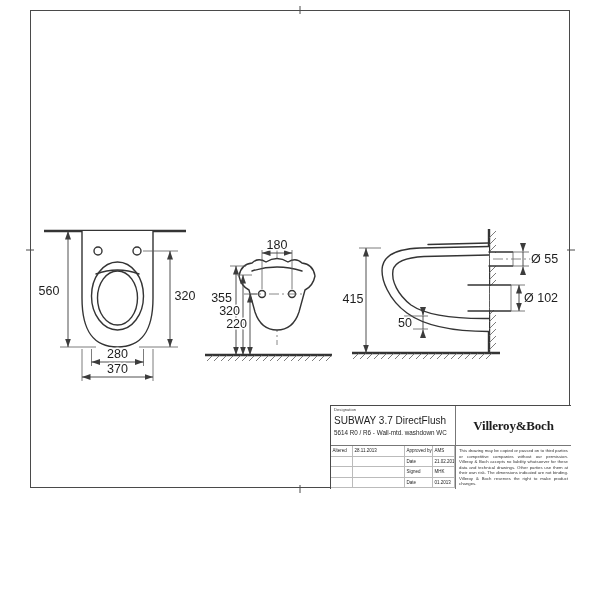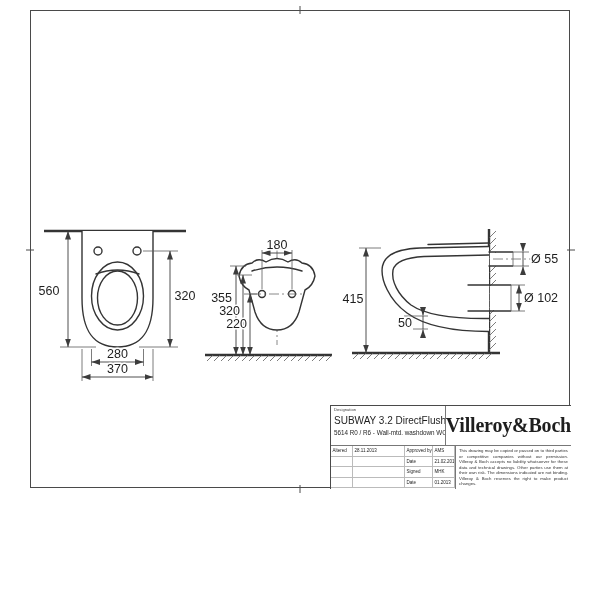--- a/index.html
+++ b/index.html
@@ -30,21 +30,21 @@
     border-left:1px solid #4a4a4a;border-top:1px solid #4a4a4a;
     box-sizing:border-box;background:#fff;
   }
   .tb-top{display:flex;height:40px;border-bottom:1px solid #777;box-sizing:border-box;}
   .tb-desig{width:125px;border-right:1px solid #777;box-sizing:border-box;padding:1px 3px;overflow:hidden;}
   .tb-desig-label{font-size:4.2px;color:#444;}
   .tb-product{font-size:10px;margin-top:3px;white-space:nowrap;}
   .tb-code{font-size:6.3px;margin-top:3px;white-space:nowrap;}
   .tb-brand{
     flex:1;display:flex;align-items:center;justify-content:center;
-    font-family:"Liberation Serif", serif;font-weight:bold;font-size:20px;
+    font-family:"Liberation Serif", serif;font-weight:bold;font-size:13px;
     letter-spacing:-0.2px;white-space:nowrap;
   }
   .tb-bottom{display:flex;height:43px;}
   .tb-table{width:125px;border-right:1px solid #777;box-sizing:border-box;
     display:grid;grid-template-columns:22px 52px 28px 22px;grid-auto-rows:10.5px;}
   .tb-cell{
     font-size:4.5px;line-height:10px;padding-left:1.5px;overflow:hidden;white-space:nowrap;
     border-right:1px solid #bbb;border-bottom:1px solid #bbb;box-sizing:border-box;color:#222;
   }
   .tb-disclaimer{
@@ -175,21 +175,21 @@
     <line class="dimline" x1="423" y1="338" x2="423" y2="329.4" marker-end="url(#arr)"></line>
     <line class="dimline" x1="423" y1="316" x2="423" y2="329"></line>
     <text class="dim" x="412" y="327" text-anchor="end">50</text>
   </g>
 </svg>
 
 <div class="titleblock">
   <div class="tb-top">
     <div class="tb-desig">
       <div class="tb-desig-label">Designation</div>
-      <div class="tb-product">SUBWAY 3.2 DirectFlush</div>
+      <div class="tb-product">SUBWAY 3.7 DirectFlush</div>
       <div class="tb-code">5614 R0 / R6 - Wall-mtd. washdown WC</div>
     </div>
     <div class="tb-brand">Villeroy&amp;Boch</div>
   </div>
   <div class="tb-bottom">
     <div class="tb-table">
       <div class="tb-cell">Altered</div>
       <div class="tb-cell">28.11.2013</div>
       <div class="tb-cell">Approved by</div>
       <div class="tb-cell">AMS</div>

